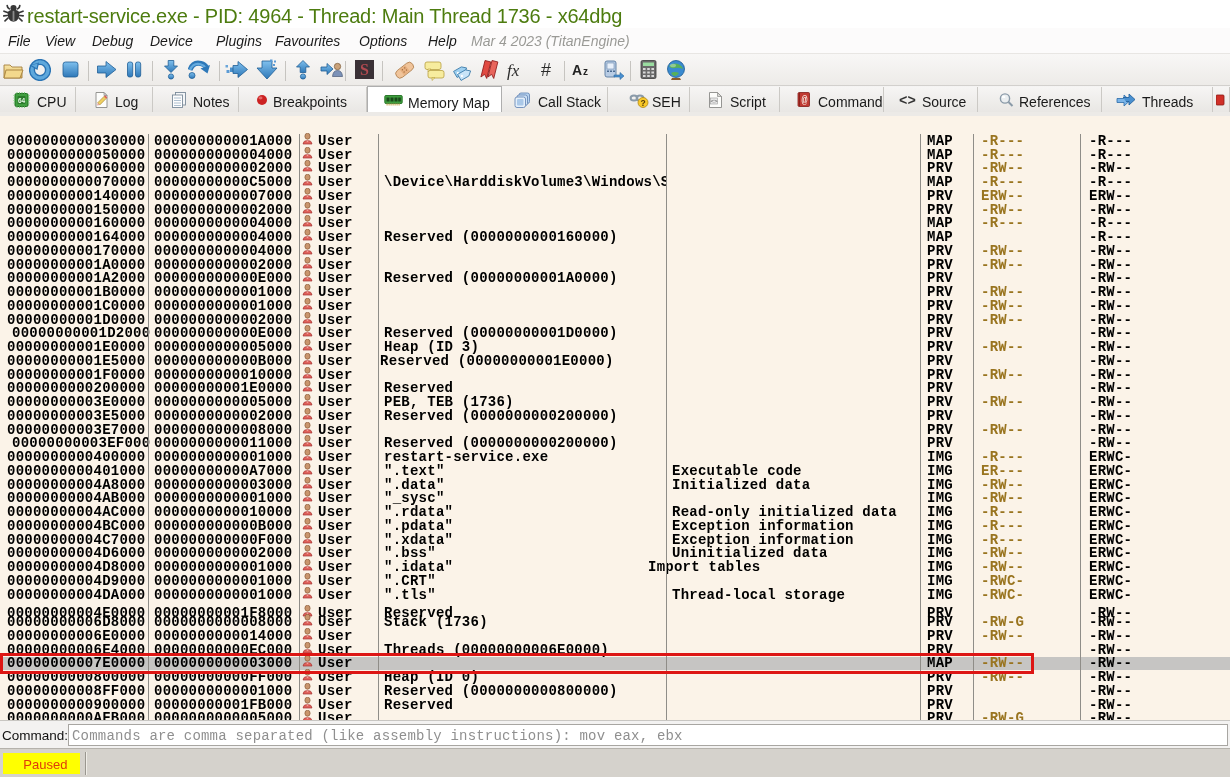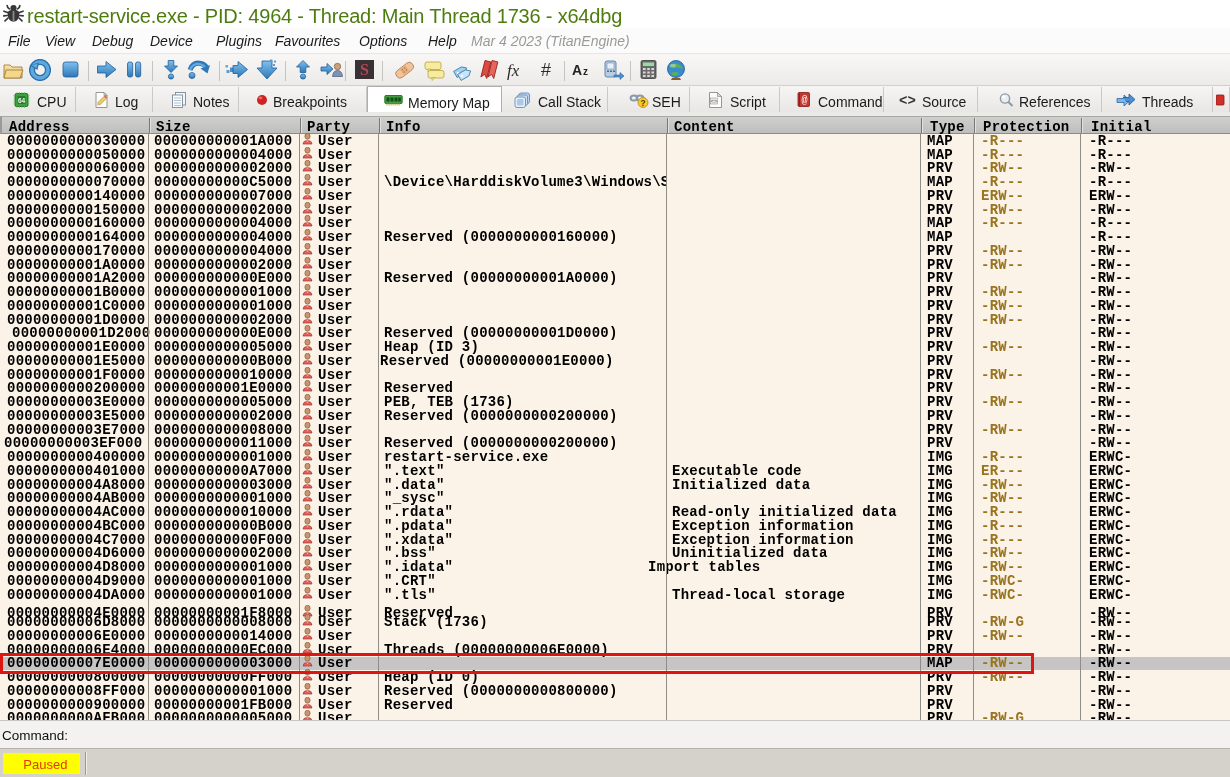--- a/index.html
+++ b/index.html
@@ -389,37 +389,20 @@
 <div class="tab" style="left:1213px;width:17px">
       <span class="tic" style="left:3px">
         <svg width="10" height="14" viewBox="0 0 10 14">
           <rect x="0" y="2" width="8" height="10" rx="1" fill="#d03028" stroke="#8a1a14" stroke-width="0.8"></rect>
         </svg>
       </span>
     </div>
 </div>
 <div class="tabstrip"></div>
 <div class="memtable">
-<div class="thead">
-      <span style="left:7px">Address</span>
-      <span style="left:154px">Size</span>
-      <span style="left:305px">Party</span>
-      <span style="left:384px">Info</span>
-      <span style="left:672px">Content</span>
-      <span style="left:928px">Type</span>
-      <span style="left:981px">Protection</span>
-      <span style="left:1089px">Initial</span>
-      <div class="hsep" style="left:147px"></div>
-      <div class="hsep" style="left:298px"></div>
-      <div class="hsep" style="left:377px"></div>
-      <div class="hsep" style="left:665px"></div>
-      <div class="hsep" style="left:919px"></div>
-      <div class="hsep" style="left:972px"></div>
-      <div class="hsep" style="left:1079px"></div>
-    </div>
 <div class="trow" style="top:18.0px;">
       <span style="left:7px">0000000000030000</span>
       <span style="left:154px">000000000001A000</span>
       <span class="pic" style="left:302px"><svg width="11" height="12" viewBox="0 0 11 12">
           <ellipse cx="5.5" cy="3.2" rx="2.6" ry="3.0" fill="#c9956c" stroke="#8a5a36" stroke-width="0.7"></ellipse>
           <path d="M1 11 Q1.3 7.4 5.5 7.4 Q9.7 7.4 10 11 Z" fill="#e2635c" stroke="#a03030" stroke-width="0.7"></path>
           <path d="M4 7.6 L5.5 9.2 L7 7.6" fill="#f0a7a0"></path>
         </svg></span>
       <span style="left:318px">User</span>
       <span style="left:927px">MAP</span>
@@ -696,21 +679,21 @@
           <ellipse cx="5.5" cy="3.2" rx="2.6" ry="3.0" fill="#c9956c" stroke="#8a5a36" stroke-width="0.7"></ellipse>
           <path d="M1 11 Q1.3 7.4 5.5 7.4 Q9.7 7.4 10 11 Z" fill="#e2635c" stroke="#a03030" stroke-width="0.7"></path>
           <path d="M4 7.6 L5.5 9.2 L7 7.6" fill="#f0a7a0"></path>
         </svg></span>
       <span style="left:318px">User</span>
       <span style="left:927px">PRV</span>
       <span class="prot" style="left:981px">-RW--</span>
       <span style="left:1089px">-RW--</span>
     </div>
 <div class="trow" style="top:320.5px;">
-      <span style="left:4px">00000000003EF000</span>
+      <span style="left:12px">00000000003EF000</span>
       <span style="left:154px">0000000000011000</span>
       <span class="pic" style="left:302px"><svg width="11" height="12" viewBox="0 0 11 12">
           <ellipse cx="5.5" cy="3.2" rx="2.6" ry="3.0" fill="#c9956c" stroke="#8a5a36" stroke-width="0.7"></ellipse>
           <path d="M1 11 Q1.3 7.4 5.5 7.4 Q9.7 7.4 10 11 Z" fill="#e2635c" stroke="#a03030" stroke-width="0.7"></path>
           <path d="M4 7.6 L5.5 9.2 L7 7.6" fill="#f0a7a0"></path>
         </svg></span>
       <span style="left:318px">User</span>
       <span style="left:384px;max-width:282px;overflow:hidden;white-space:pre">Reserved (0000000000200000)</span>
       <span style="left:927px">PRV</span>
       <span style="left:1089px">-RW--</span>
@@ -1000,18 +983,21 @@
     <div class="vsep" style="left:299px;top:18px;height:586px"></div>
     <div class="vsep" style="left:378px;top:18px;height:586px"></div>
     <div class="vsep" style="left:666px;top:18px;height:586px"></div>
     <div class="vsep" style="left:920px;top:18px;height:586px"></div>
     <div class="vsep" style="left:973px;top:18px;height:586px"></div>
     <div class="vsep" style="left:1080px;top:18px;height:586px"></div>
 <div class="selbox"></div>
 </div>
 <div class="cmdbar">
     <span class="lbl">Command:</span>
+    <div class="inp">
+      <span class="ph">Commands are comma separated (like assembly instructions): mov eax, ebx</span>
+    </div>
   </div>
 <div class="statusbar">
 <div class="paused">
       <span>Paused</span>
     </div>
 <div class="ssep"></div>
 </div>
 </body></html>

